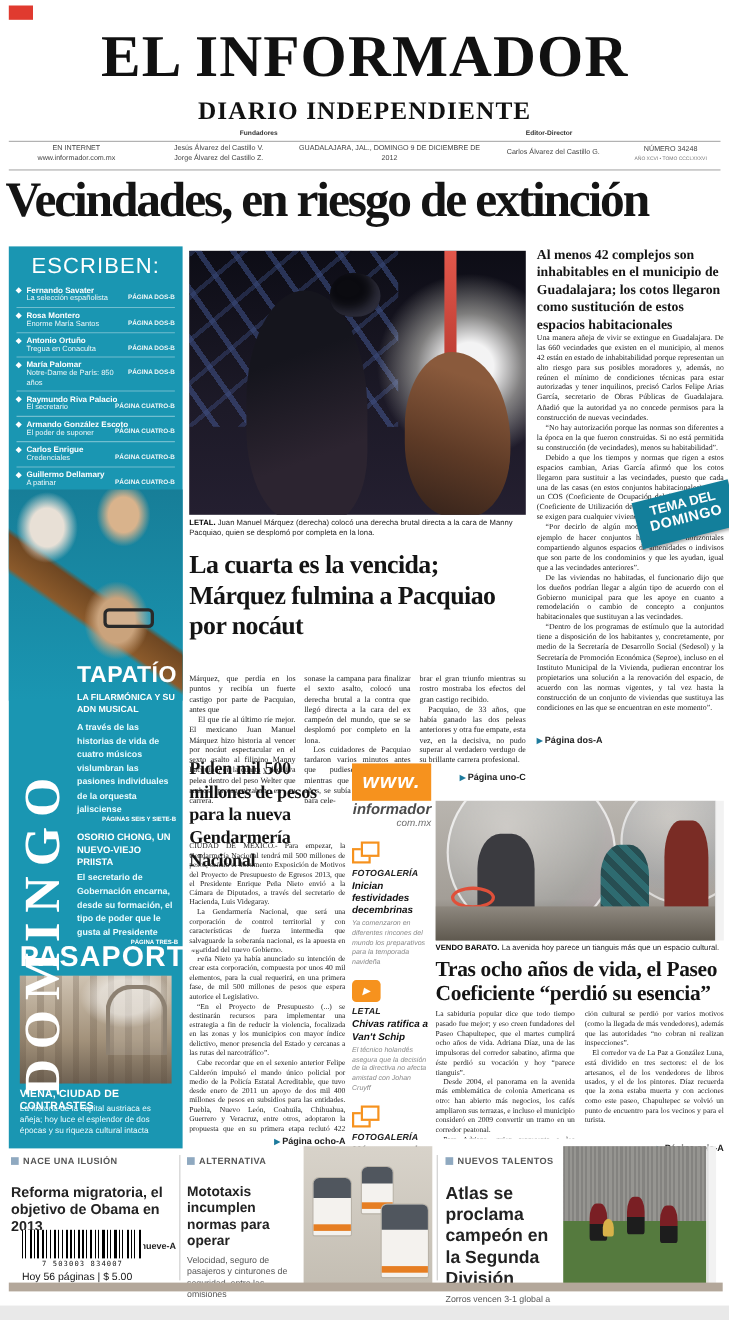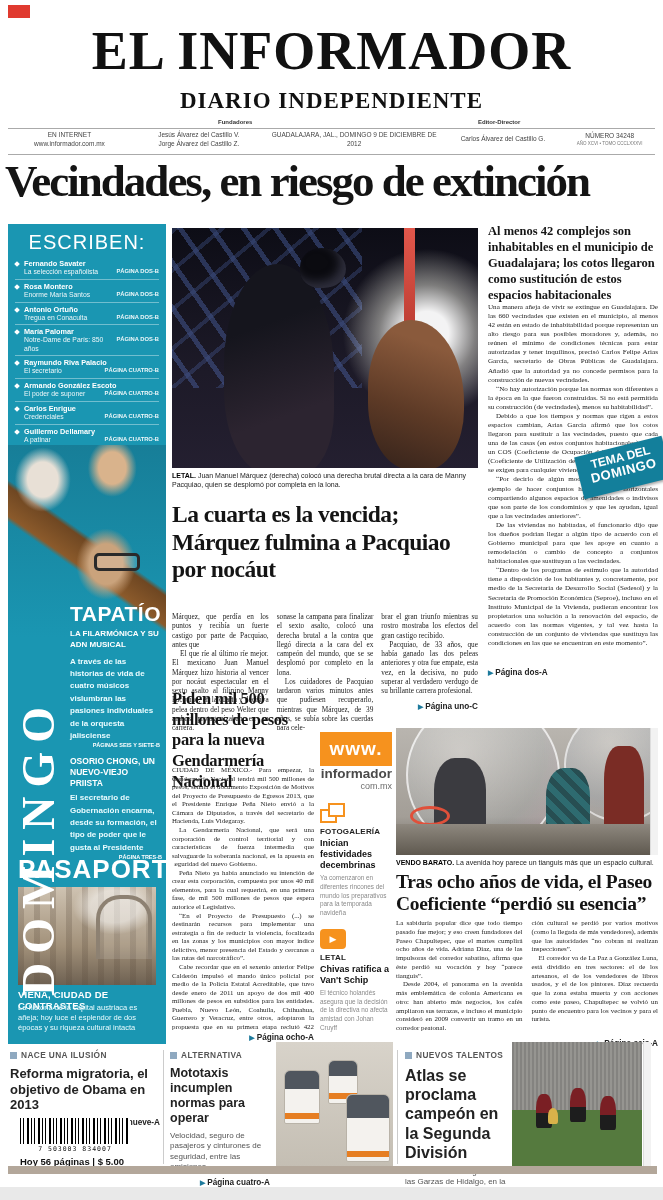--- a/index.html
+++ b/index.html
@@ -101,21 +101,21 @@
   
   .gend-headline{position:absolute;left:172px;top:689px;width:148px;
     font-family:"Liberation Serif",serif;font-weight:bold;font-size:16.5px;line-height:1.25;letter-spacing:-.3px;color:#141414;}
   .gend-body{position:absolute;left:172px;top:766px;width:142px;height:264px;overflow:hidden;
     font-family:"Liberation Serif",serif;font-size:6.9px;line-height:1.24;text-align:justify;color:#222;}
   .gend-body p{margin:0;}
   .gend-body p + p{text-indent:7px;}
   .gend-page{position:absolute;left:172px;top:1033px;width:142px;text-align:right;}
 
   
-  .promos{position:absolute;left:320px;top:732px;width:72px;}
+  .promos{position:absolute;left:320px;top:694px;width:72px;font-style:italic;}
   .www-badge{height:34px;background:#f6921e;color:#fff;text-align:center;
     font-weight:bold;font-size:19px;line-height:34px;letter-spacing:1px;}
   .www-mid{text-align:right;font-weight:bold;font-size:13.5px;color:#4a4a4a;line-height:1.1;margin-top:1px;}
   .www-dot{text-align:right;font-size:9px;color:#6d6d6d;line-height:1.1;}
   .promo-item{margin-top:11px;}
   .icon-fotos{position:relative;width:24px;height:20px;}
   .icon-fotos .f1,.icon-fotos .f2{position:absolute;width:13px;height:10px;border:2px solid #f6921e;background:#fff;}
   .icon-fotos .f1{left:0;top:6px;}
   .icon-fotos .f2{left:8px;top:0;}
   .icon-video{width:26px;height:20px;background:#f6921e;border-radius:4px;color:#fff;text-align:center;font-size:9px;line-height:20px;}
@@ -142,28 +142,28 @@
   .chap-cols{position:absolute;left:396px;top:919px;width:262px;height:116px;display:flex;gap:9px;overflow:hidden;}
   .chap-col{flex:1;font-family:"Liberation Serif",serif;font-size:6.9px;line-height:1.27;text-align:justify;color:#222;}
   .chap-col p{margin:0;}
   .chap-col p + p{text-indent:7px;}
   .chap-page{position:absolute;left:396px;top:1039px;width:262px;text-align:right;}
 
   
   .kicker{font-weight:bold;font-size:8.3px;color:#555;letter-spacing:.4px;}
   .kicker::before{content:"";display:inline-block;width:7px;height:7px;background:#8fa9c0;margin-right:4px;vertical-align:-1px;}
   .obama{position:absolute;left:10px;top:1050px;width:150px;}
-  .b-headline{margin-top:6px;font-weight:bold;font-size:13px;line-height:1.2;color:#222;}
+  .b-headline{margin-top:16px;font-weight:bold;font-size:13px;line-height:1.2;color:#222;}
   .b-page{margin-top:5px;text-align:right;}
   .b-text{margin-top:5px;font-size:8px;line-height:1.3;color:#555;}
   .barcode-wrap{position:absolute;left:14px;top:1118px;width:122px;text-align:center;}
   .bars{height:26px;margin:0 6px;
     background:repeating-linear-gradient(90deg,#000 0 1px,#fff 1px 3px,#000 3px 4px,#fff 4px 7px,#000 7px 9px,#fff 9px 11px);}
   .bar-digits{font-size:6.5px;letter-spacing:1px;color:#111;margin-top:1px;font-family:"DejaVu Sans Mono",monospace;}
-  .edition{margin-top:3px;font-weight:bold;font-size:9.5px;color:#111;text-align:left;padding-left:6px;}
+  .edition{margin-top:3px;font-weight:normal;font-size:9.5px;color:#111;text-align:left;padding-left:6px;}
   .vdiv{position:absolute;top:1050px;width:1px;height:114px;background:#ccc;}
   .moto{position:absolute;left:170px;top:1050px;width:100px;}
   .moto-photo{position:absolute;left:276px;top:1042px;width:117px;height:126px;overflow:hidden;background:linear-gradient(#d8d3ca,#c4beb3);}
   .tuk{position:absolute;border-radius:6px 6px 2px 2px;background:#f4f2ee;border:1px solid #b9b3a8;}
   .tuk .shade{position:absolute;left:0;top:0;right:0;height:35%;background:#50565e;border-radius:5px 5px 0 0;}
   .tuk .stripe{position:absolute;left:0;bottom:4px;right:0;height:6px;background:#e67e22;}
   .atlas{position:absolute;left:405px;top:1050px;width:102px;}
   .atlas-photo{position:absolute;left:512px;top:1042px;width:130px;height:126px;overflow:hidden;
     background:linear-gradient(#93908b 0 54%,#557a3e 54% 100%);}
   .crowd{position:absolute;left:0;top:0;width:130px;height:68px;opacity:.5;

